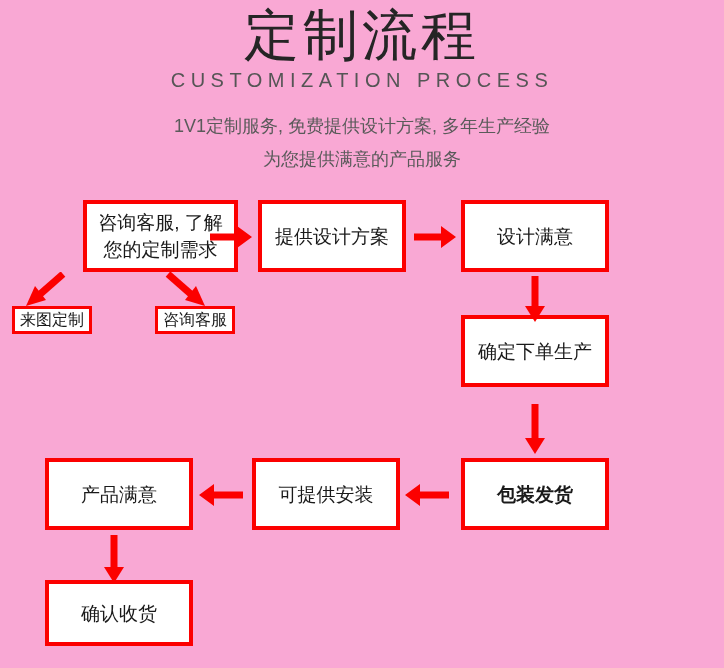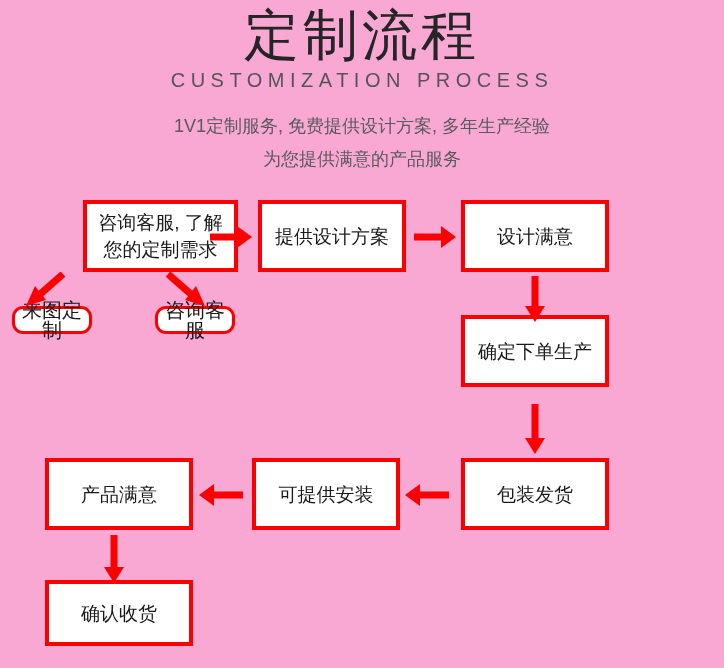--- a/index.html
+++ b/index.html
@@ -81,23 +81,22 @@
     justify-content: center;
     text-align: center;
     color: #1a1a1a;
     font-size: 19px;
     line-height: 27px;
     font-weight: 400;
     white-space: pre-line;
   }
   .box.small {
     border-width: 3px;
-    font-size: 20px;
+    font-size: 16px;
     line-height: 20px;
-    border-radius: 11px;
   }
 
   
   .arrow {
     position: absolute;
   }
   .arrow svg { display: block; }
 </style>
 </head>
 <body>
@@ -112,21 +111,21 @@
   </div>
 
   <div id="flow-layer">
       <div class="box" style="left: 47px; top: 200px; width: 155px; height: 72px; border-color: rgb(252, 0, 0); margin-left: 36px;">咨询客服, 了解
 您的定制需求</div>
       <div class="box" style="left: 258px; top: 200px; width: 148px; height: 72px; border-color: rgb(252, 0, 0);">提供设计方案</div>
       <div class="box" style="left: 461px; top: 200px; width: 148px; height: 72px; border-color: rgb(252, 0, 0); font-family: Liberation Serif, serif;">设计满意</div>
       <div class="box small" style="left: 12px; top: 306px; width: 80px; height: 28px; border-color: rgb(252, 0, 0);">来图定制</div>
       <div class="box small" style="left: 155px; top: 306px; width: 80px; height: 28px; border-color: rgb(252, 0, 0);">咨询客服</div>
       <div class="box" style="left: 461px; top: 315px; width: 148px; height: 72px; border-color: rgb(252, 0, 0);">确定下单生产</div>
-      <div class="box" style="left: 461px; top: 458px; width: 148px; height: 72px; border-color: rgb(252, 0, 0);">包装发货</div>
+      <div class="box" style="left: 461px; top: 458px; width: 148px; height: 72px; border-color: rgb(252, 0, 0); font-weight: bold;">包装发货</div>
       <div class="box" style="left: 252px; top: 458px; width: 148px; height: 72px; border-color: rgb(252, 0, 0);">可提供安装</div>
       <div class="box" style="left: 45px; top: 458px; width: 148px; height: 72px; border-color: rgb(252, 0, 0);">产品满意</div>
       <div class="box" style="left: 45px; top: 580px; width: 148px; height: 66px; border-color: rgb(252, 0, 0);">确认收货</div>
       <div class="arrow" style="left: 210px; top: 222px; width: 42px; height: 30px;">
         <svg width="42" height="30" viewBox="0 0 42 30">
           <path d="M 0 11.5 L 27 11.5 L 27 4 L 42 15 L 27 26 L 27 18.5 L 0 18.5 Z" fill="#fc0000"></path>
         </svg>
       </div>
       <div class="arrow" style="left: 414px; top: 222px; width: 42px; height: 30px;">
         <svg width="42" height="30" viewBox="0 0 42 30">

